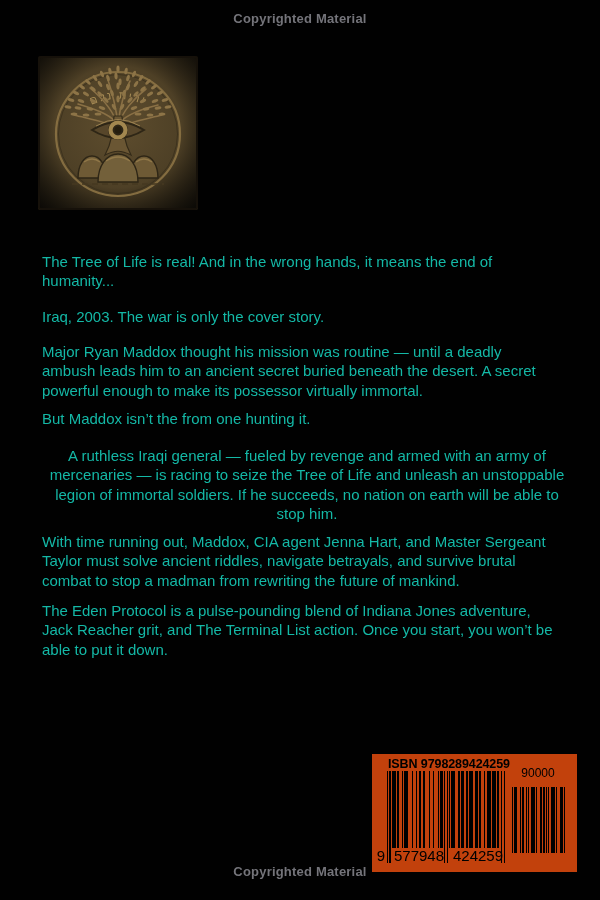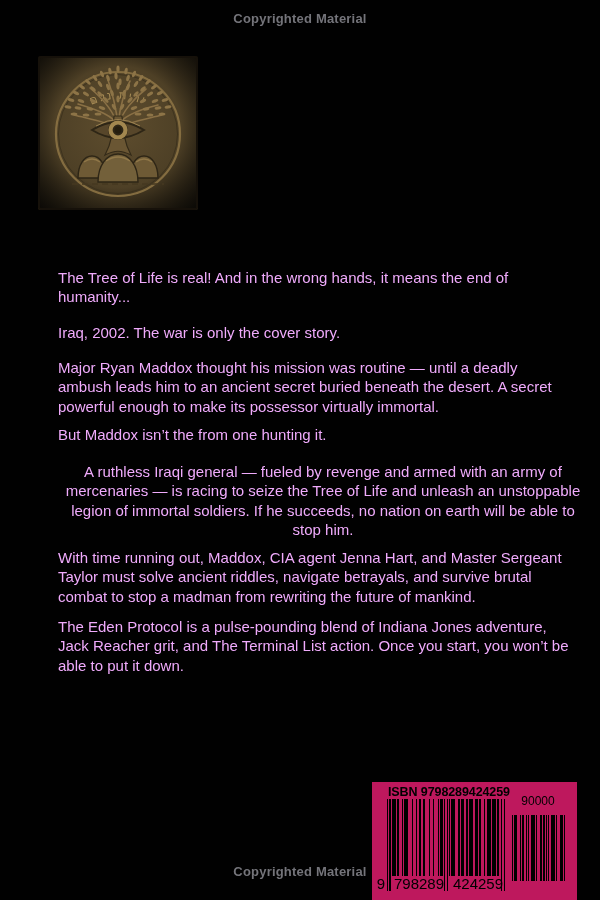--- a/index.html
+++ b/index.html
@@ -4,26 +4,26 @@
 <style>
   html,body{margin:0;padding:0;background:#010101;}
   .page{position:relative;width:600px;height:900px;background:#010101;overflow:hidden;
         font-family:"Liberation Sans","DejaVu Sans",sans-serif;}
   .wm{position:absolute;left:0;width:100%;text-align:center;
       font-size:13px;font-weight:700;letter-spacing:.2px;color:#74747a;}
   .wm.top{top:11px;}
   .wm.bottom{top:864px;}
   .emblem{position:absolute;left:38px;top:56px;width:160px;height:154px;}
   .synopsis{position:absolute;left:42px;top:0;width:530px;}
-  .synopsis p{position:absolute;left:0;margin:16px;width:530px;
-      font-size:15px;line-height:19.3px;color:#f0abfc;white-space:pre-line;}
+  .synopsis p{position:absolute;left:0;margin:0;width:530px;
+      font-size:15px;line-height:19.3px;color:#14b8a6;white-space:pre-line;}
   .p1{top:252px;} .p2{top:307px;} .p3{top:342px;} .p4{top:409px;}
   .p5{top:446px;text-align:center;} .p6{top:532px;} .p7{top:601px;}
   .barcode-box{position:absolute;left:372px;top:754px;width:205px;height:118px;
-      background:#be185d;color:#000;margin-top:28px;}
+      background:#c2410c;color:#000;}
   .isbn-label{position:absolute;left:16px;top:3px;font-size:12.5px;font-weight:600;
       letter-spacing:-.1px;white-space:nowrap;}
   .ean-main{position:absolute;left:15px;top:17px;}
   .ean-addon{position:absolute;left:139px;top:33px;}
   .bdigits{position:absolute;top:94px;font-size:15px;line-height:16px;color:#000;}
   .d-lead{left:2px;width:11px;text-align:right;}
   .d-g1{left:22px;width:46px;text-align:center;}
   .d-g2{left:81px;width:44px;text-align:right;}
   .addon-label{position:absolute;left:139px;top:12px;width:54px;text-align:center;
       font-size:12px;color:#000;}
@@ -143,21 +143,21 @@
         <path d="M98,106 Q106,100 114,106"></path>
         <path d="M68,105 Q80,97 92,105"></path>
       </g>
       <path d="M34,128 L126,128" stroke="#453920" stroke-width="1.5" stroke-dasharray="6 4"></path>
     </svg>
   </div>
 
   <div class="synopsis">
     <p class="p1">The Tree of Life is real! And in the wrong hands, it means the end of
 humanity...</p>
-    <p class="p2">Iraq, 2002. The war is only the cover story.</p>
+    <p class="p2">Iraq, 2003. The war is only the cover story.</p>
     <p class="p3">Major Ryan Maddox thought his mission was routine — until a deadly
 ambush leads him to an ancient secret buried beneath the desert. A secret
 powerful enough to make its possessor virtually immortal.</p>
     <p class="p4">But Maddox isn’t the from one hunting it.</p>
     <p class="p5">A ruthless Iraqi general — fueled by revenge and armed with an army of
 mercenaries — is racing to seize the Tree of Life and unleash an unstoppable
 legion of immortal soldiers. If he succeeds, no nation on earth will be able to
 stop him.</p>
     <p class="p6">With time running out, Maddox, CIA agent Jenna Hart, and Master Sergeant
 Taylor must solve ancient riddles, navigate betrayals, and survive brutal
@@ -214,21 +214,21 @@
         <rect x="101.68" y="0" width="1.29" height="77" fill="#000"></rect>
         <rect x="102.92" y="0" width="1.29" height="77" fill="#000"></rect>
         <rect x="105.40" y="0" width="1.29" height="77" fill="#000"></rect>
         <rect x="106.64" y="0" width="1.29" height="77" fill="#000"></rect>
         <rect x="107.88" y="0" width="1.29" height="77" fill="#000"></rect>
         <rect x="110.36" y="0" width="1.29" height="77" fill="#000"></rect>
         <rect x="114.08" y="0" width="1.29" height="92" fill="#000"></rect>
         <rect x="116.56" y="0" width="1.29" height="92" fill="#000"></rect>
       </svg>
     <div class="bdigits d-lead">9</div>
-    <div class="bdigits d-g1">798289</div>
+    <div class="bdigits d-g1">577948</div>
     <div class="bdigits d-g2">424259</div>
     <div class="addon-label">90000</div>
     <svg id="ean-addon" class="ean-addon" width="54" height="66" shape-rendering="crispEdges">
         <rect x="1.12" y="0" width="1.17" height="66" fill="#000"></rect>
         <rect x="3.36" y="0" width="1.17" height="66" fill="#000"></rect>
         <rect x="4.48" y="0" width="1.17" height="66" fill="#000"></rect>
         <rect x="8.96" y="0" width="1.17" height="66" fill="#000"></rect>
         <rect x="11.20" y="0" width="1.17" height="66" fill="#000"></rect>
         <rect x="12.32" y="0" width="1.17" height="66" fill="#000"></rect>
         <rect x="14.56" y="0" width="1.17" height="66" fill="#000"></rect>

